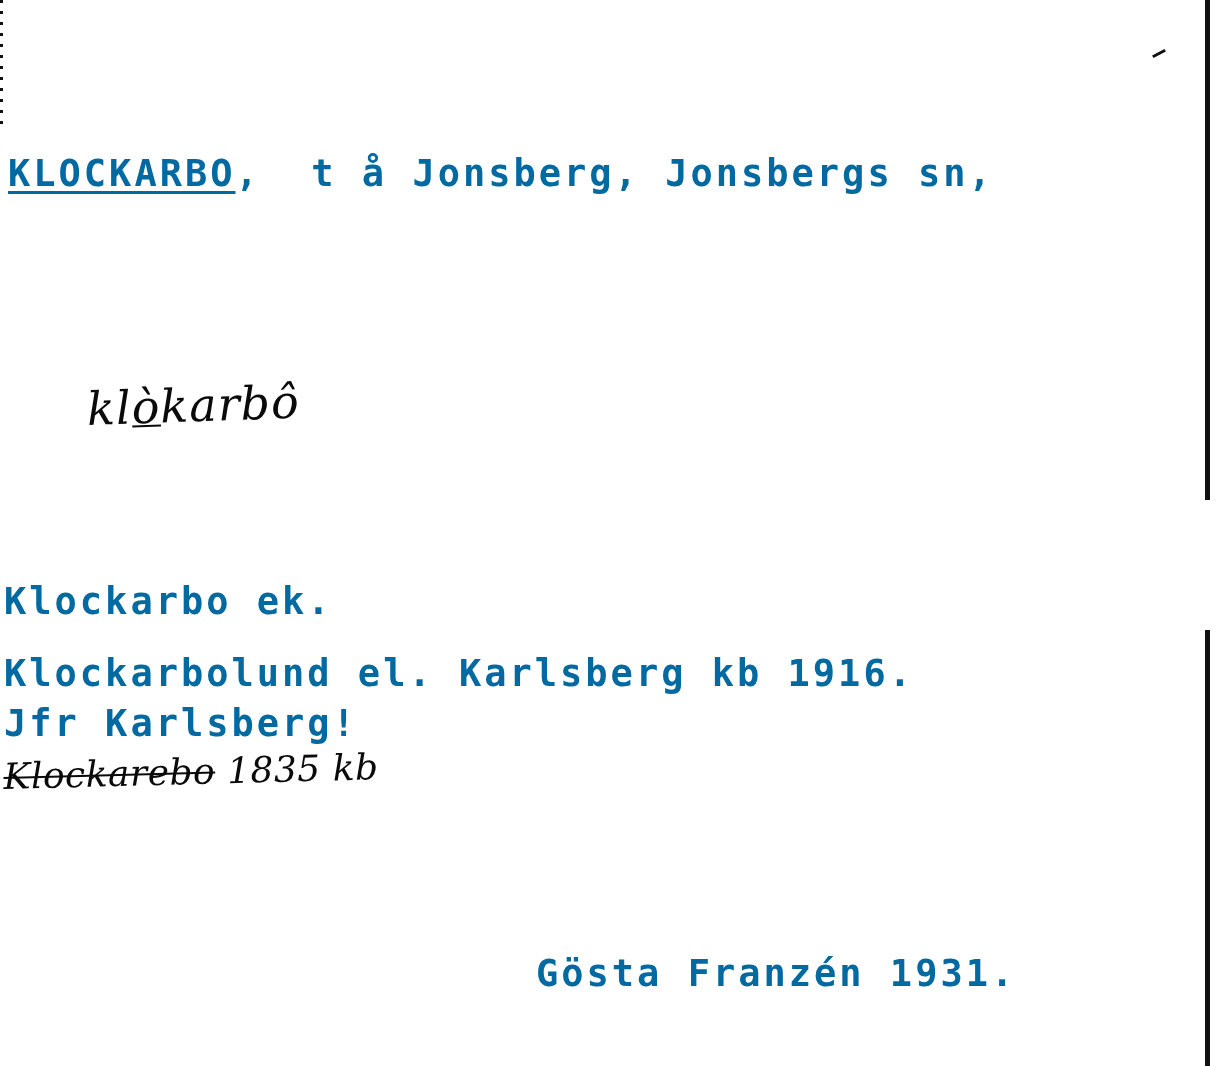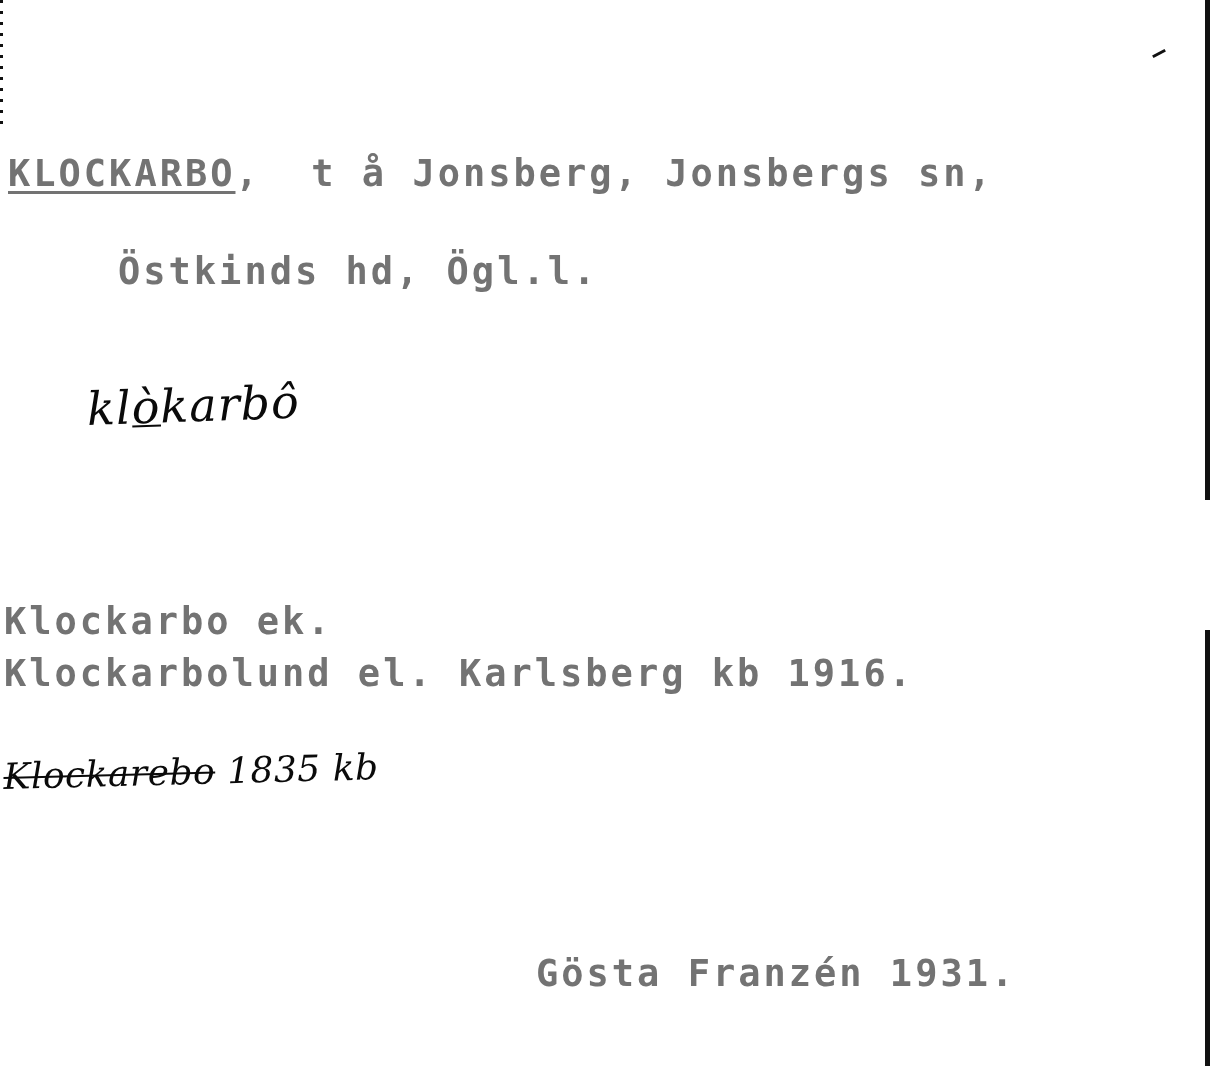--- a/index.html
+++ b/index.html
@@ -56,38 +56,38 @@
     transform: rotate(-28deg);
   }
 
   .typed {
     position: absolute;
     font-family: "DejaVu Sans Mono", monospace;
     font-weight: 700;
     font-size: 37px;
     letter-spacing: 3.0px;
     white-space: pre;
-    color: #737373;
+    color: #0369a1;
   }
   #headword-line {
     left: 8px;
     top: 152px;
   }
   .headword {
     text-decoration: underline;
     text-decoration-thickness: 3px;
     text-underline-offset: 5px;
   }
   #headline-2 {
     left: 118px;
     top: 250px;
   }
   #body-line-1 {
     left: 4px;
-    top: 600px;
+    top: 580px;
   }
   #body-line-2 {
     left: 4px;
     top: 652px;
   }
   #body-line-3 {
     left: 4px;
     top: 702px;
   }
   #signature {
@@ -134,24 +134,24 @@
 
 <div id="card">
 
   <div class="edge edge-top"></div>
   <div class="edge-dots"></div>
   <div class="edge edge-bottom"></div>
   <div class="tick"></div>
 
   <div class="typed" id="headword-line"><span class="headword">KLOCKARBO</span><span>,  t å Jonsberg, Jonsbergs sn,</span></div>
 
-  <div class="typed" id="headline-2">Östkinds hd, Ögl.l.</div>
 
   <div class="hand" id="hand-pron"><span>kl</span><span class="underlined">ò</span><span>karbô</span></div>
 
   <div class="typed" id="body-line-1">Klockarbo ek.</div>
   <div class="typed" id="body-line-2">Klockarbolund el. Karlsberg kb 1916.</div>
+  <div class="typed" id="body-line-3">Jfr Karlsberg!</div>
 
   <div class="hand" id="hand-note"><span class="struck">Klockarebo</span><span> 1835 kb</span></div>
 
   <div class="typed" id="signature">Gösta Franzén 1931.</div>
 
 </div>
 
 </body></html>

